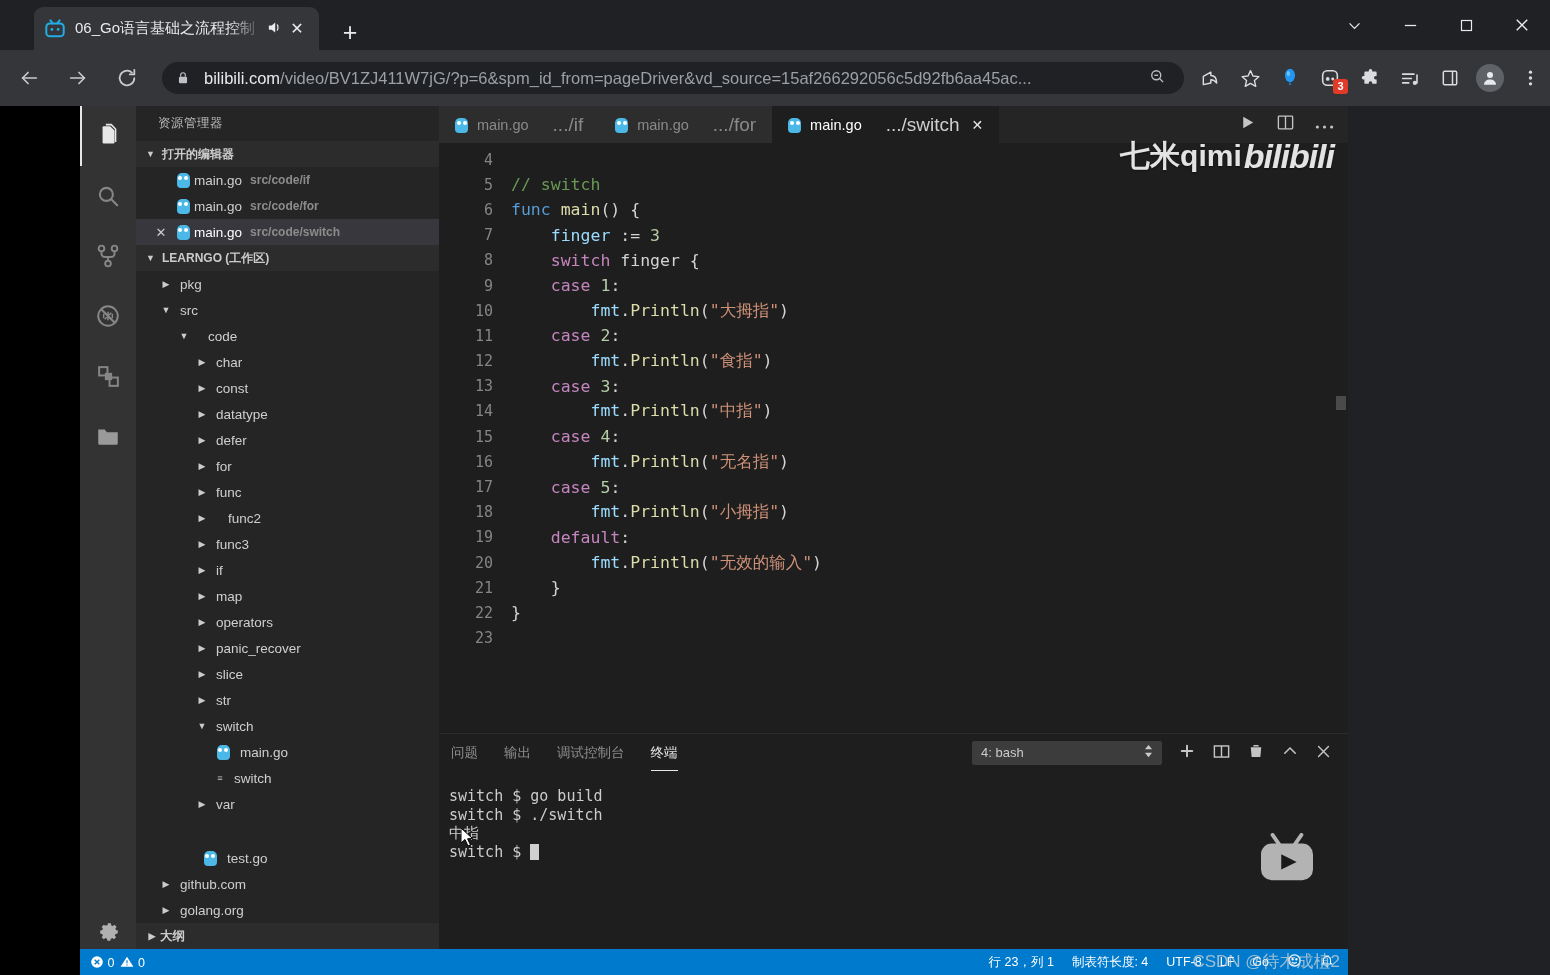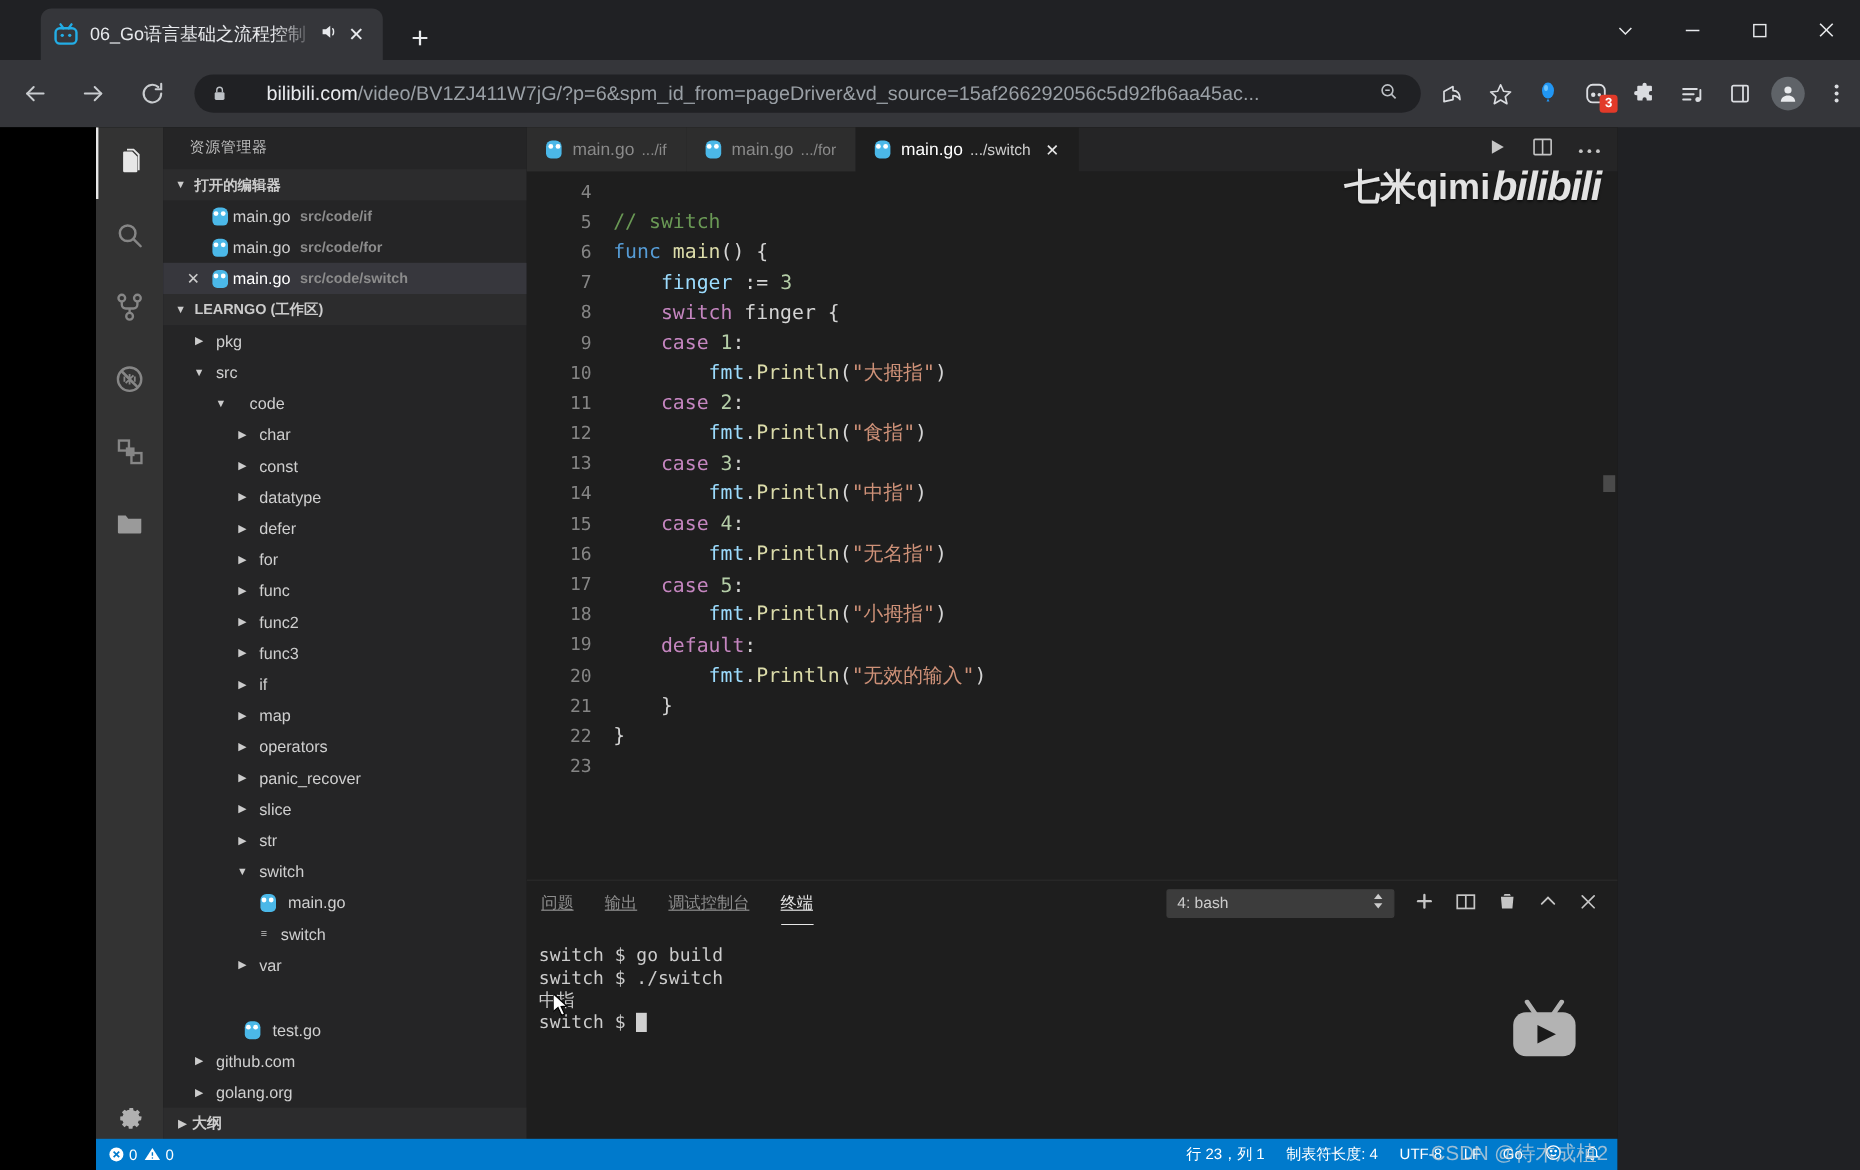--- a/index.html
+++ b/index.html
@@ -40,21 +40,21 @@
         color: #e8eaed; cursor: pointer; }
 
   .toolbar {
     position: absolute; left: 0; top: 50px; width: 1550px; height: 56px;
     background: #35363a; display: flex; align-items: center;
   }
   .navbtn { width: 40px; height: 40px; margin-left: 9px; display: flex; align-items: center;
             justify-content: center; color: #c9cccf; cursor: pointer; }
   .omnibox {
     margin-left: 15px; flex: 1; height: 32px; background: #202124; border-radius: 18px;
-    display: flex; align-items: center; padding: 0 14px; max-width: 1040px; gap: 18px;
+    display: flex; align-items: center; padding: 0 14px; max-width: 1040px;
   }
   .lock { width: 16px; height: 16px; flex: none; margin-right: 12px; color: #bdc1c6; }
   .url { flex: 1; font-size: 16.5px; white-space: nowrap; overflow: hidden; color: #9aa0a6; }
   .url b { color: #e8eaed; font-weight: normal; }
   .zoomico { width: 22px; flex: none; color: #bdc1c6; }
   .tbicons { display: flex; align-items: center; margin-left: 6px; }
   .tbi { width: 40px; height: 40px; display: flex; align-items: center; justify-content: center;
          color: #dadce0; cursor: pointer; position: relative; }
   .badge {
     position: absolute; right: 2px; bottom: 4px; background: #e23a29; color: #fff;
@@ -111,21 +111,21 @@
     background: #fff; border-radius: 50%;
   }
   .gopher-ic::before { left: 1.5px; } .gopher-ic::after { right: 1.5px; }
 
   
   .editorarea { position: absolute; left: 359px; top: 0; right: 0; bottom: 0; background: #1e1e1e; }
   .tabbar { height: 37px; background: #252526; display: flex; align-items: stretch; position: relative; }
   .etab { display: flex; align-items: center; padding: 0 16px; font-size: 14.5px;
           color: #8a8a8a; background: #2d2d2d; cursor: pointer; white-space: nowrap; }
   .etab.active { background: #1e1e1e; color: #ffffff; }
-  .etab .sub { color: #8a8a8a; font-size: 13px; margin-left: 6px; }
+  .etab .sub { color: #8a8a8a; font-size: 19px; margin-left: 24px; }
   .etab.active .sub { color: #cfcfcf; }
   .etab .x { margin-left: 12px; font-size: 14px; color: #e7e7e7; }
   .etab-actions { margin-left: auto; display: flex; align-items: center; padding-right: 14px; gap: 20px; color: #c5c5c5; }
 
   .code { position: absolute; left: 0; top: 37px; right: 0; height: 590px; background: #1e1e1e;
           font-family: "DejaVu Sans Mono", monospace; font-size: 16.5px; padding-top: 4px; }
   .cl { display: flex; height: 25.2px; align-items: center; }
   .ln { width: 72px; text-align: right; padding-right: 18px; color: #858585; font-size: 15px; flex: none; }
   .ctext { white-space: pre; }
   .k-comment { color: #6a9955; }
@@ -135,21 +135,21 @@
   .k-var { color: #9cdcfe; }
   .k-num { color: #b5cea8; }
   .k-str { color: #ce9178; }
   .k-pl { color: #d4d4d4; }
 
   
   .panel { position: absolute; left: 0; bottom: 26px; right: 0; height: 216px; background: #1e1e1e;
            border-top: 1px solid #2b2b2b; }
   .ptabs { height: 37px; display: flex; align-items: center; padding-left: 12px; gap: 26px;
            font-size: 13.5px; color: #8e8e8e; position: relative; }
-  .ptab { cursor: pointer; height: 37px; display: flex; align-items: center; text-decoration: underline; }
+  .ptab { cursor: pointer; height: 37px; display: flex; align-items: center; }
   .ptab.active { color: #e7e7e7; box-shadow: inset 0 -1px 0 #e7e7e7; }
   .pactions { margin-left: auto; display: flex; align-items: center; gap: 16px; padding-right: 16px; color: #c5c5c5; }
   .term-select {
     background: #3c3c3c; border: 1px solid #3c3c3c; color: #cccccc; font-size: 13px;
     height: 24px; width: 190px; border-radius: 2px; display: flex; align-items: center;
     padding: 0 8px; justify-content: space-between; cursor: pointer;
   }
   .terminal { padding: 16px 0 0 10px; font-family: "DejaVu Sans Mono", monospace;
               font-size: 15px; color: #cccccc; line-height: 18.5px; }
   .cursor-block { display: inline-block; width: 9px; height: 16px; background: #d0d0d0; vertical-align: -3px; }
@@ -447,21 +447,21 @@
           <div class="row" style="padding-left: 58px;">
             <span class="twist">▶</span>
             <span style="margin-left: 6px;">for</span>
           </div>
           <div class="row" style="padding-left: 58px;">
             <span class="twist">▶</span>
             <span style="margin-left: 6px;">func</span>
           </div>
           <div class="row" style="padding-left: 58px;">
             <span class="twist">▶</span>
-            <span style="margin-left: 6px;">func2</span>
+            <span style="margin-left: 18px;">func2</span>
           </div>
           <div class="row" style="padding-left: 58px;">
             <span class="twist">▶</span>
             <span style="margin-left: 6px;">func3</span>
           </div>
           <div class="row" style="padding-left: 58px;">
             <span class="twist">▶</span>
             <span style="margin-left: 6px;">if</span>
           </div>
           <div class="row" style="padding-left: 58px;">

